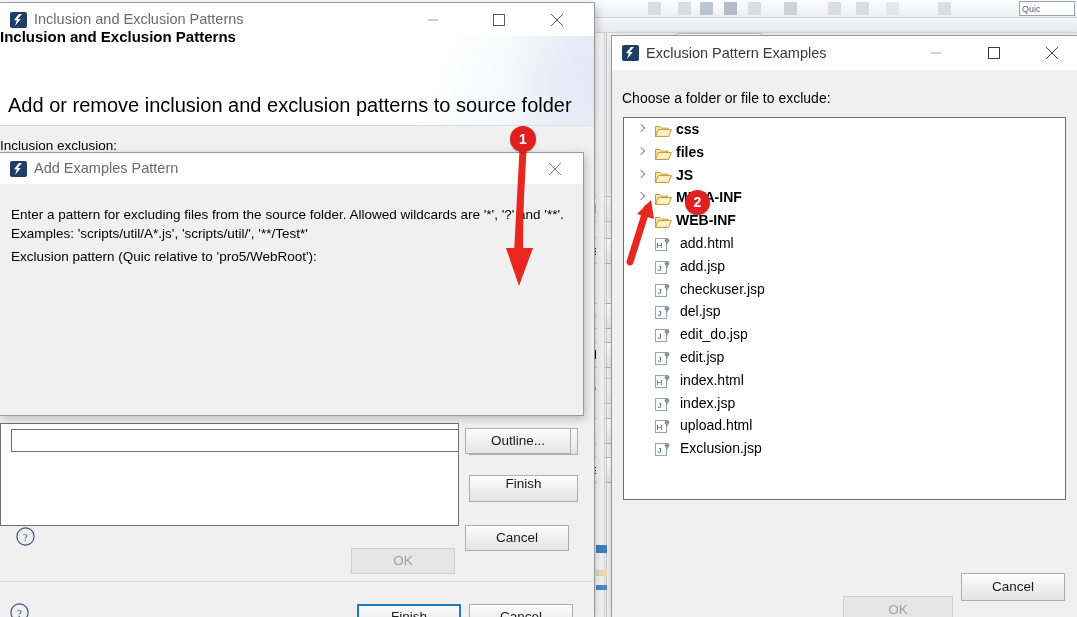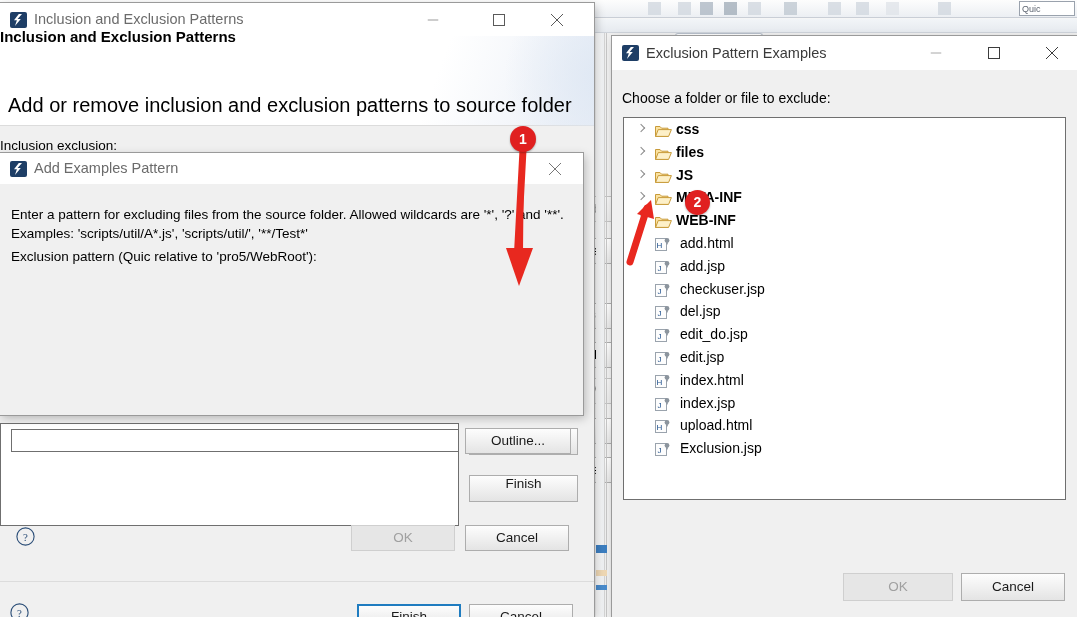--- a/index.html
+++ b/index.html
@@ -88,21 +88,21 @@
   .winbtn { position:absolute; top:0; width:46px; height:33px; cursor:default; }
   .winbtn svg { position:absolute; left:50%; top:50%; transform:translate(-50%,-50%); }
   .sep-line { position:absolute; left:0; width:100%; height:1px; background:#dcdcdc; }
 
   
   .btn {
     position:absolute; background:linear-gradient(#fdfdfd,#e4e4e4);
     border:1px solid #adadad; font-size:13.5px; color:#1a1a1a;
     text-align:center; cursor:default; white-space:nowrap;
   }
-  .btn.disabled { color:#a0a0a0; background:#e6e6e6; border-color:#cfcfcf; }
+  .btn.disabled { color:#a0a0a0; background:#e6e6e6; border-color:#cfcfcf;margin-top:23px; }
   .btn.default-btn { border:2px solid #1f7cc0; background:linear-gradient(#fdfdfd,#e4e4e4); }
   .txtinput {
     position:absolute; background:#fff; border:1px solid #6f6f6f;
     font-size:13.5px; padding:0 4px; color:#000; outline:none;
   }
   .listbox { position:absolute; background:#fff; border:1px solid #6f6f6f; }
   .help-icon { position:absolute; width:19px; height:19px; cursor:default; }
 
   
   #dlg-inclusion { left:0px; top:3px; width:594px; height:614px; }

